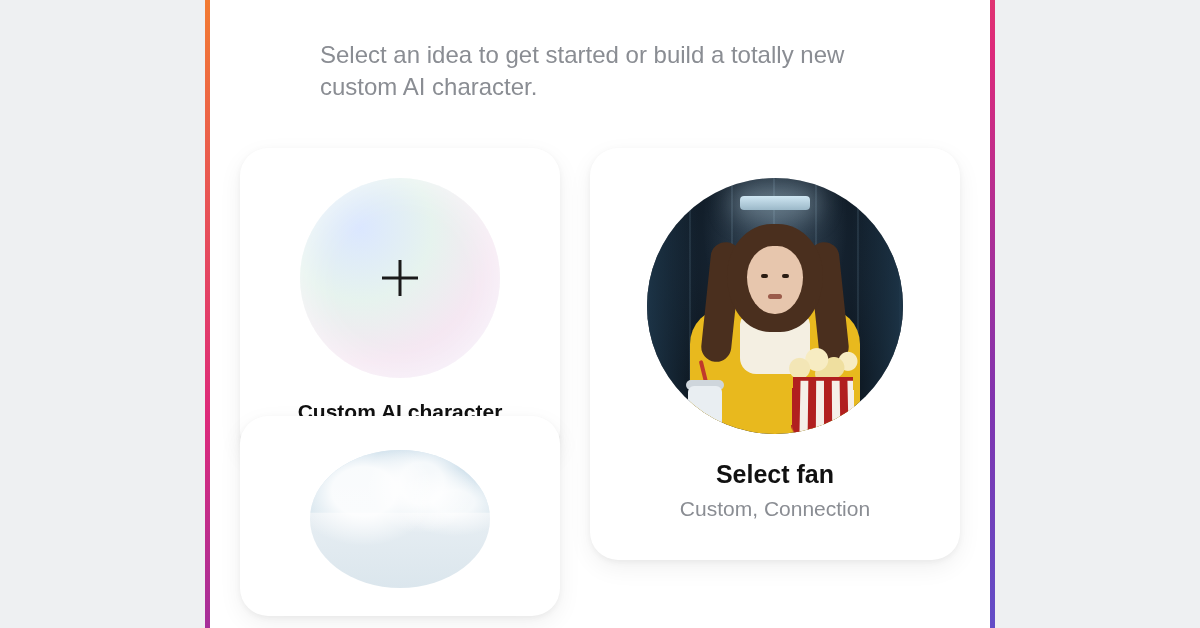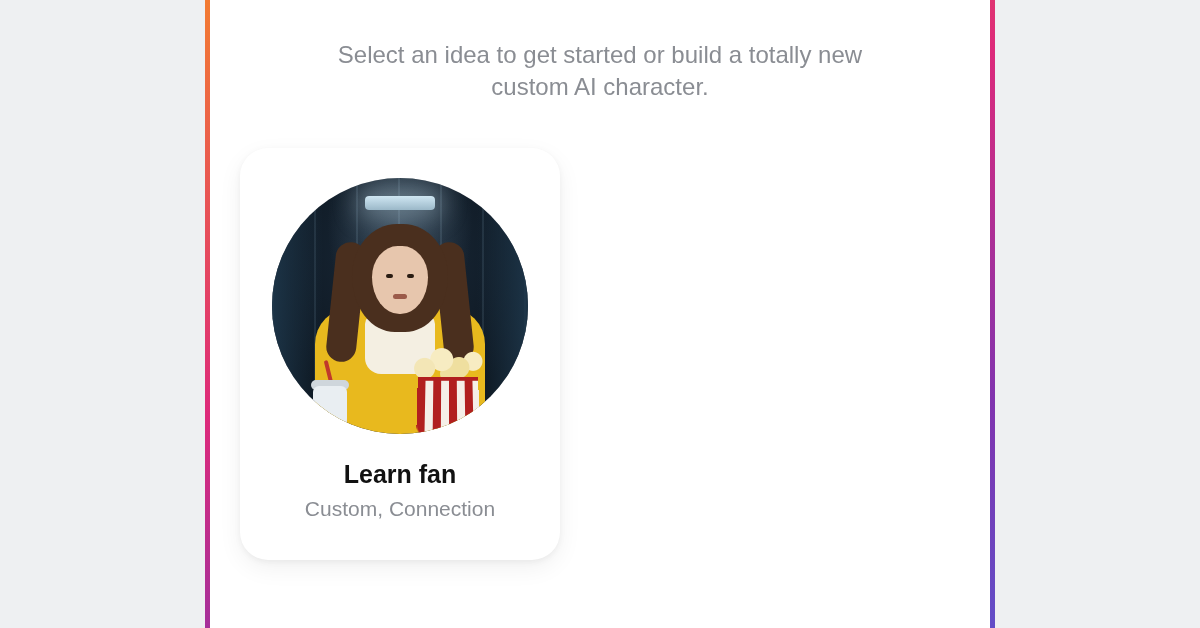--- a/index.html
+++ b/index.html
@@ -30,21 +30,21 @@
   .header {
     position: relative;
     height: 50px;
     display: flex;
     align-items: center;
     justify-content: center;
   }
   .subtitle {
     margin: 34px auto 0 auto;
     max-width: 560px;
-    text-align: center;
+    text-align: left;
     font-size: 24px;
     line-height: 1.35;
     color: #8a8d93;
     font-weight: 400;
   }
   .grid {
     margin-top: 44px;
     padding: 0 30px;
     display: grid;
     grid-template-columns: 320px 1fr;
@@ -229,20 +229,32 @@
 
     <div class="header">
       
       
     </div>
 
     <div class="subtitle">Select an idea to get started or build a totally new custom AI character.</div>
 
     <div class="grid">
 
+      <div class="left-col">
+        <div class="card card-custom">
+          <div class="circle-custom">
+            <div class="plus"></div>
+          </div>
+          <div class="card-label">Custom AI character</div>
+        </div>
+
+        <div class="card card-next">
+          <div class="avatar-next"></div>
+        </div>
+      </div>
 
       <div class="card card-fellow">
         <div class="avatar-fellow">
           <div class="hallway"></div>
           <div class="ceiling-light"></div>
           <div class="figure">
             <div class="jacket"></div>
             <div class="hair-side l"></div>
             <div class="hair-side r"></div>
             <div class="hair"></div>
@@ -255,20 +267,20 @@
                 <div class="straw"></div>
                 <div class="cup-lid"></div>
                 <div class="cup-body"></div>
               </div>
             <div class="popcorn">
                 <div class="kernels"></div>
                 <div class="bucket"></div>
               </div>
           </div>
         </div>
-        <div class="fellow-title">Learn fan</div>
+        <div class="fellow-title">Select fan</div>
         <div class="card-sub">Custom, Connection</div>
       </div>
 
     </div>
 
   </div>
 </div>
 
 </body></html>

